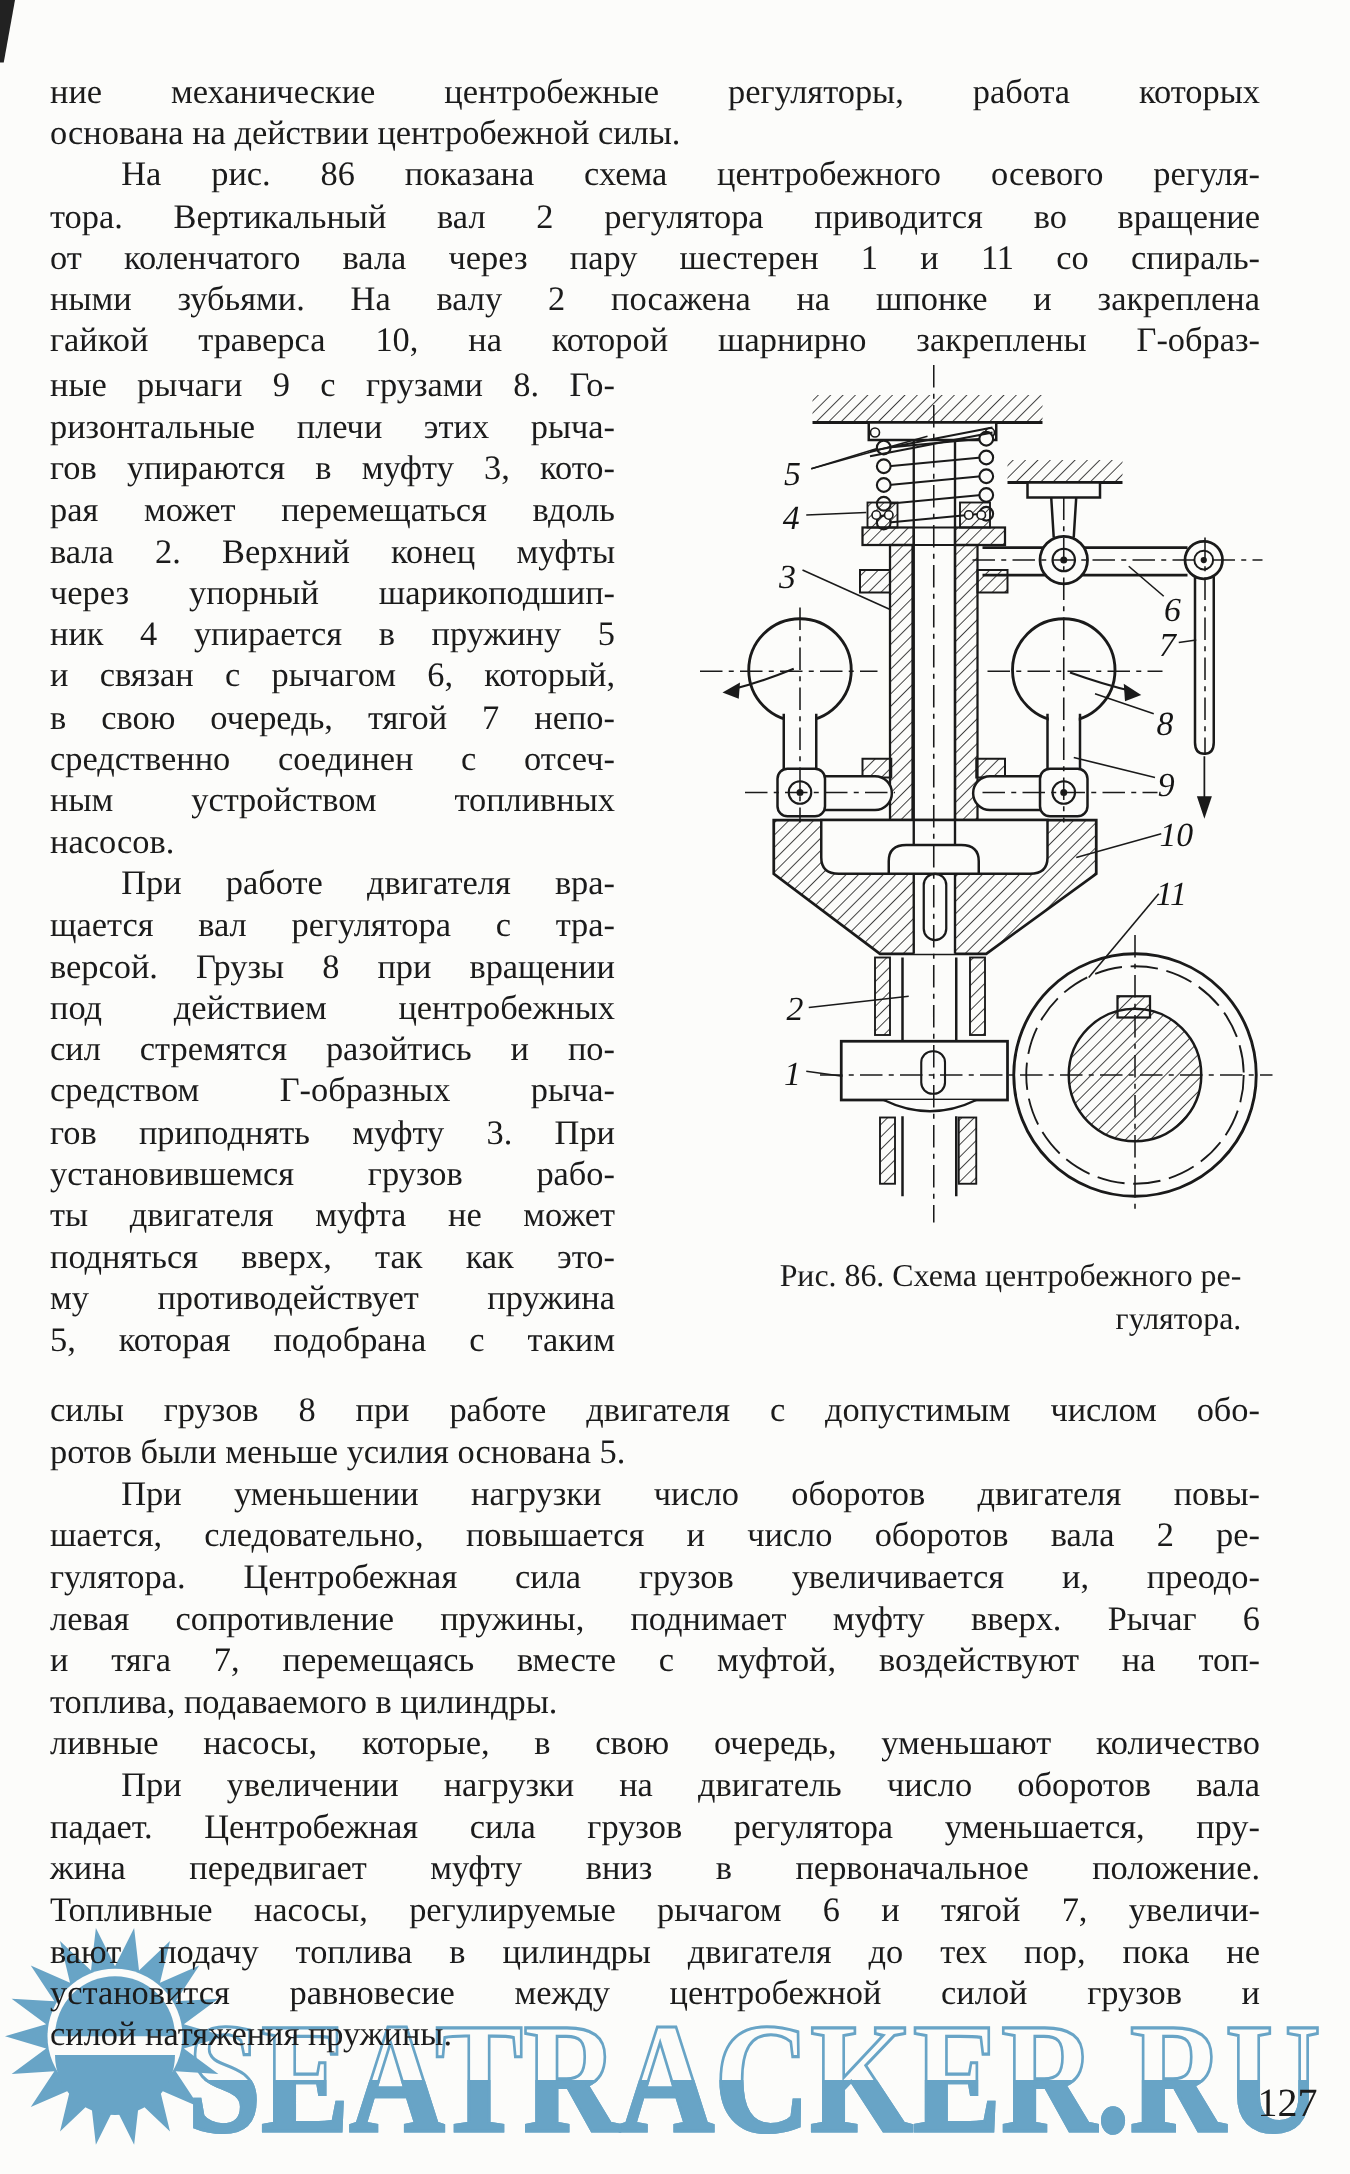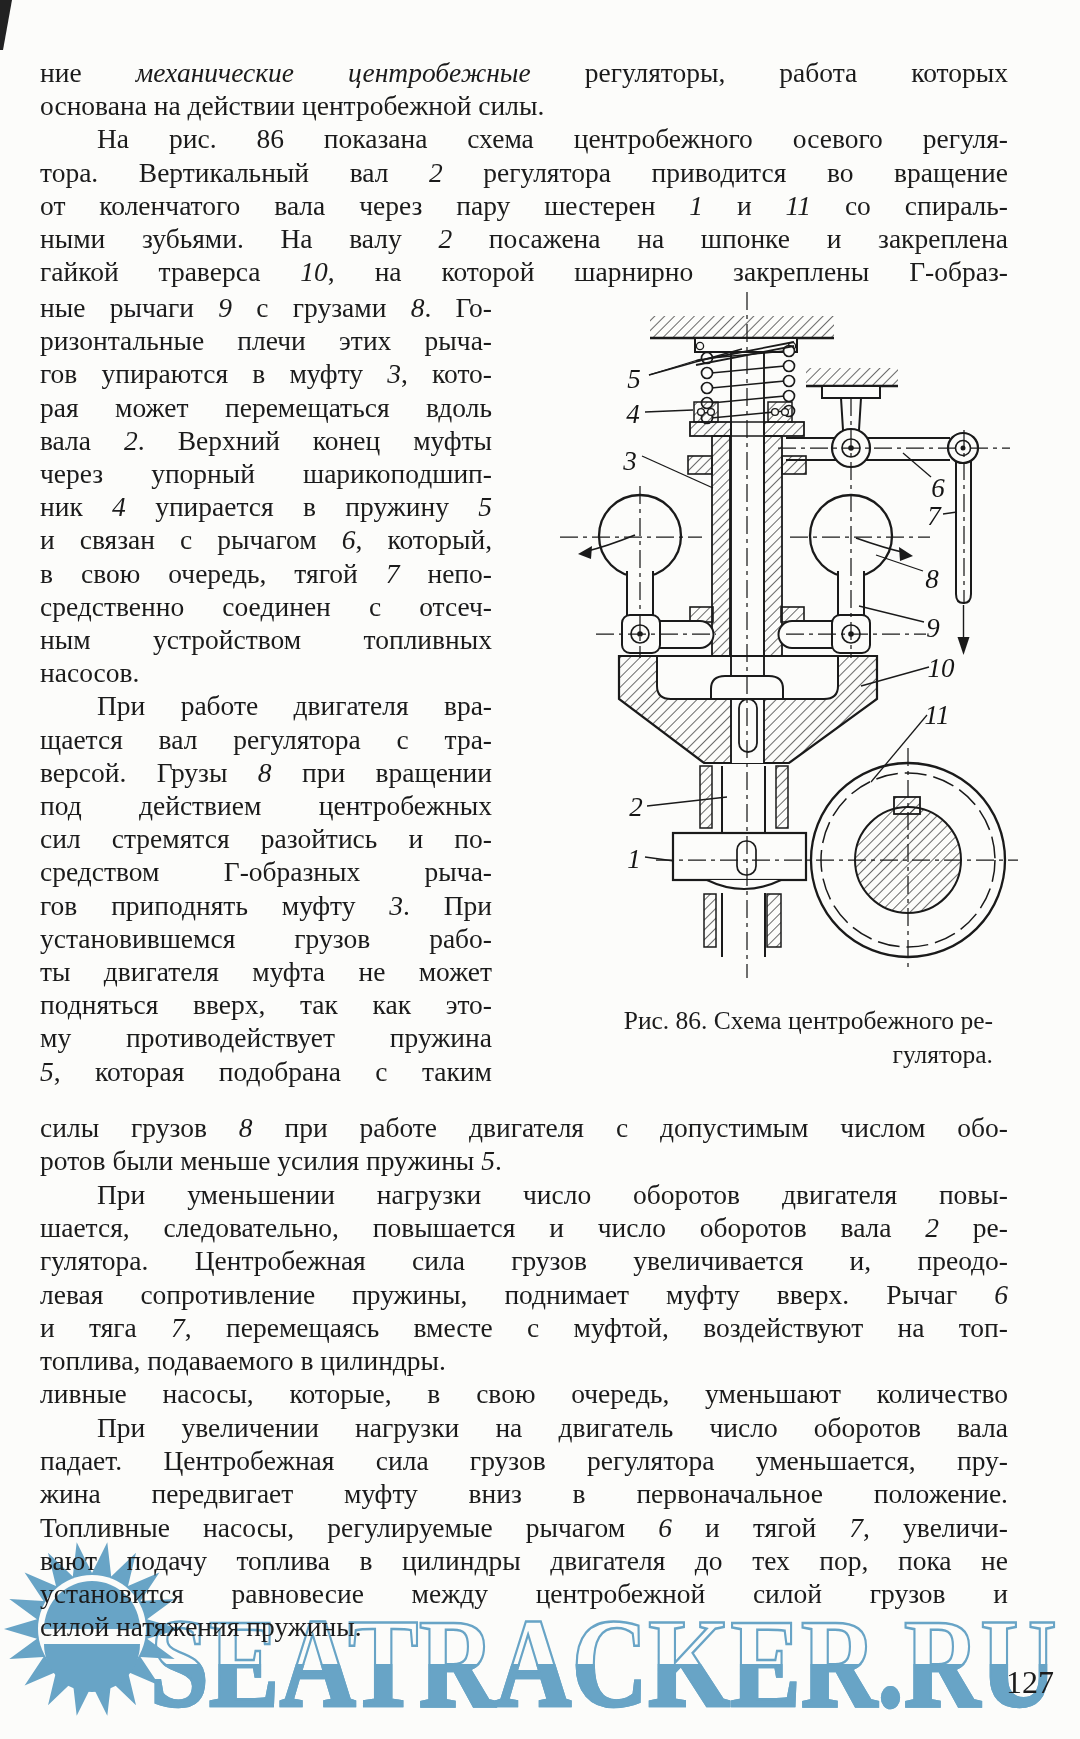--- a/index.html
+++ b/index.html
@@ -5,21 +5,21 @@
   html,body{margin:0;padding:0}
   body{
     width:1080px;height:1739px;position:relative;overflow:hidden;
     background:#fcfcfa;color:#1b1b1b;
     font-family:"Liberation Serif",serif;
   }
   .tb{position:absolute;font-size:27.5px;line-height:33.2px;z-index:3}
   .tline{text-align:justify;text-align-last:justify}
   .tline.end{text-align-last:left}
   .tline.ind{text-indent:57px}
-  .it{font-style:italic}
+  .it{}
   #block1{left:40px;top:56px;width:968px}
   #colblock{left:40px;top:291px;width:452px}
   #block2{left:40px;top:1111px;width:968px}
   #para4{left:40px;top:1178px;width:968px}
   #para5{left:40px;top:1411px;width:968px}
   #caption{position:absolute;left:515px;top:1004px;width:478px;text-align:right;
     font-size:25.5px;line-height:34px;z-index:3}
   #pageno{position:absolute;left:1006px;top:1664px;font-size:32px;z-index:4}
   #figure-svg{position:absolute;left:505px;top:280px;z-index:2}
   .figlabel{font:italic 27px "Liberation Serif",serif;fill:#151515;text-anchor:middle}
@@ -75,21 +75,21 @@
     <div class="tline"><span>средством Г-образных рыча-</span></div>
     <div class="tline"><span>гов приподнять муфту </span><span class="it">3</span><span>. При</span></div>
     <div class="tline"><span>установившемся грузов рабо-</span></div>
     <div class="tline"><span>ты двигателя муфта не может</span></div>
     <div class="tline"><span>подняться вверх, так как это-</span></div>
     <div class="tline"><span>му противодействует пружина</span></div>
     <div class="tline"><span class="it">5</span><span>, которая подобрана с таким</span></div>
   </div>
 <div class="tb" id="block2">
     <div class="tline"><span>силы грузов </span><span class="it">8</span><span> при работе двигателя с допустимым числом обо-</span></div>
-    <div class="tline end"><span>ротов были меньше усилия пружины </span><span class="it">5</span><span>.</span></div>
+    <div class="tline end"><span>ротов были меньше усилия основана </span><span class="it">5</span><span>.</span></div>
   </div>
 <div class="tb" id="para4">
     <div class="tline ind"><span>При уменьшении нагрузки число оборотов двигателя повы-</span></div>
     <div class="tline"><span>шается, следовательно, повышается и число оборотов вала </span><span class="it">2</span><span> ре-</span></div>
     <div class="tline"><span>гулятора. Центробежная сила грузов увеличивается и, преодо-</span></div>
     <div class="tline"><span>левая сопротивление пружины, поднимает муфту вверх. Рычаг </span><span class="it">6</span></div>
     <div class="tline"><span>и тяга </span><span class="it">7</span><span>, перемещаясь вместе с муфтой, воздействуют на топ-</span></div>
     <div class="tline end"><span>топлива, подаваемого в цилиндры.</span></div>
     <div class="tline"><span>ливные насосы, которые, в свою очередь, уменьшают количество</span></div>
   </div>

